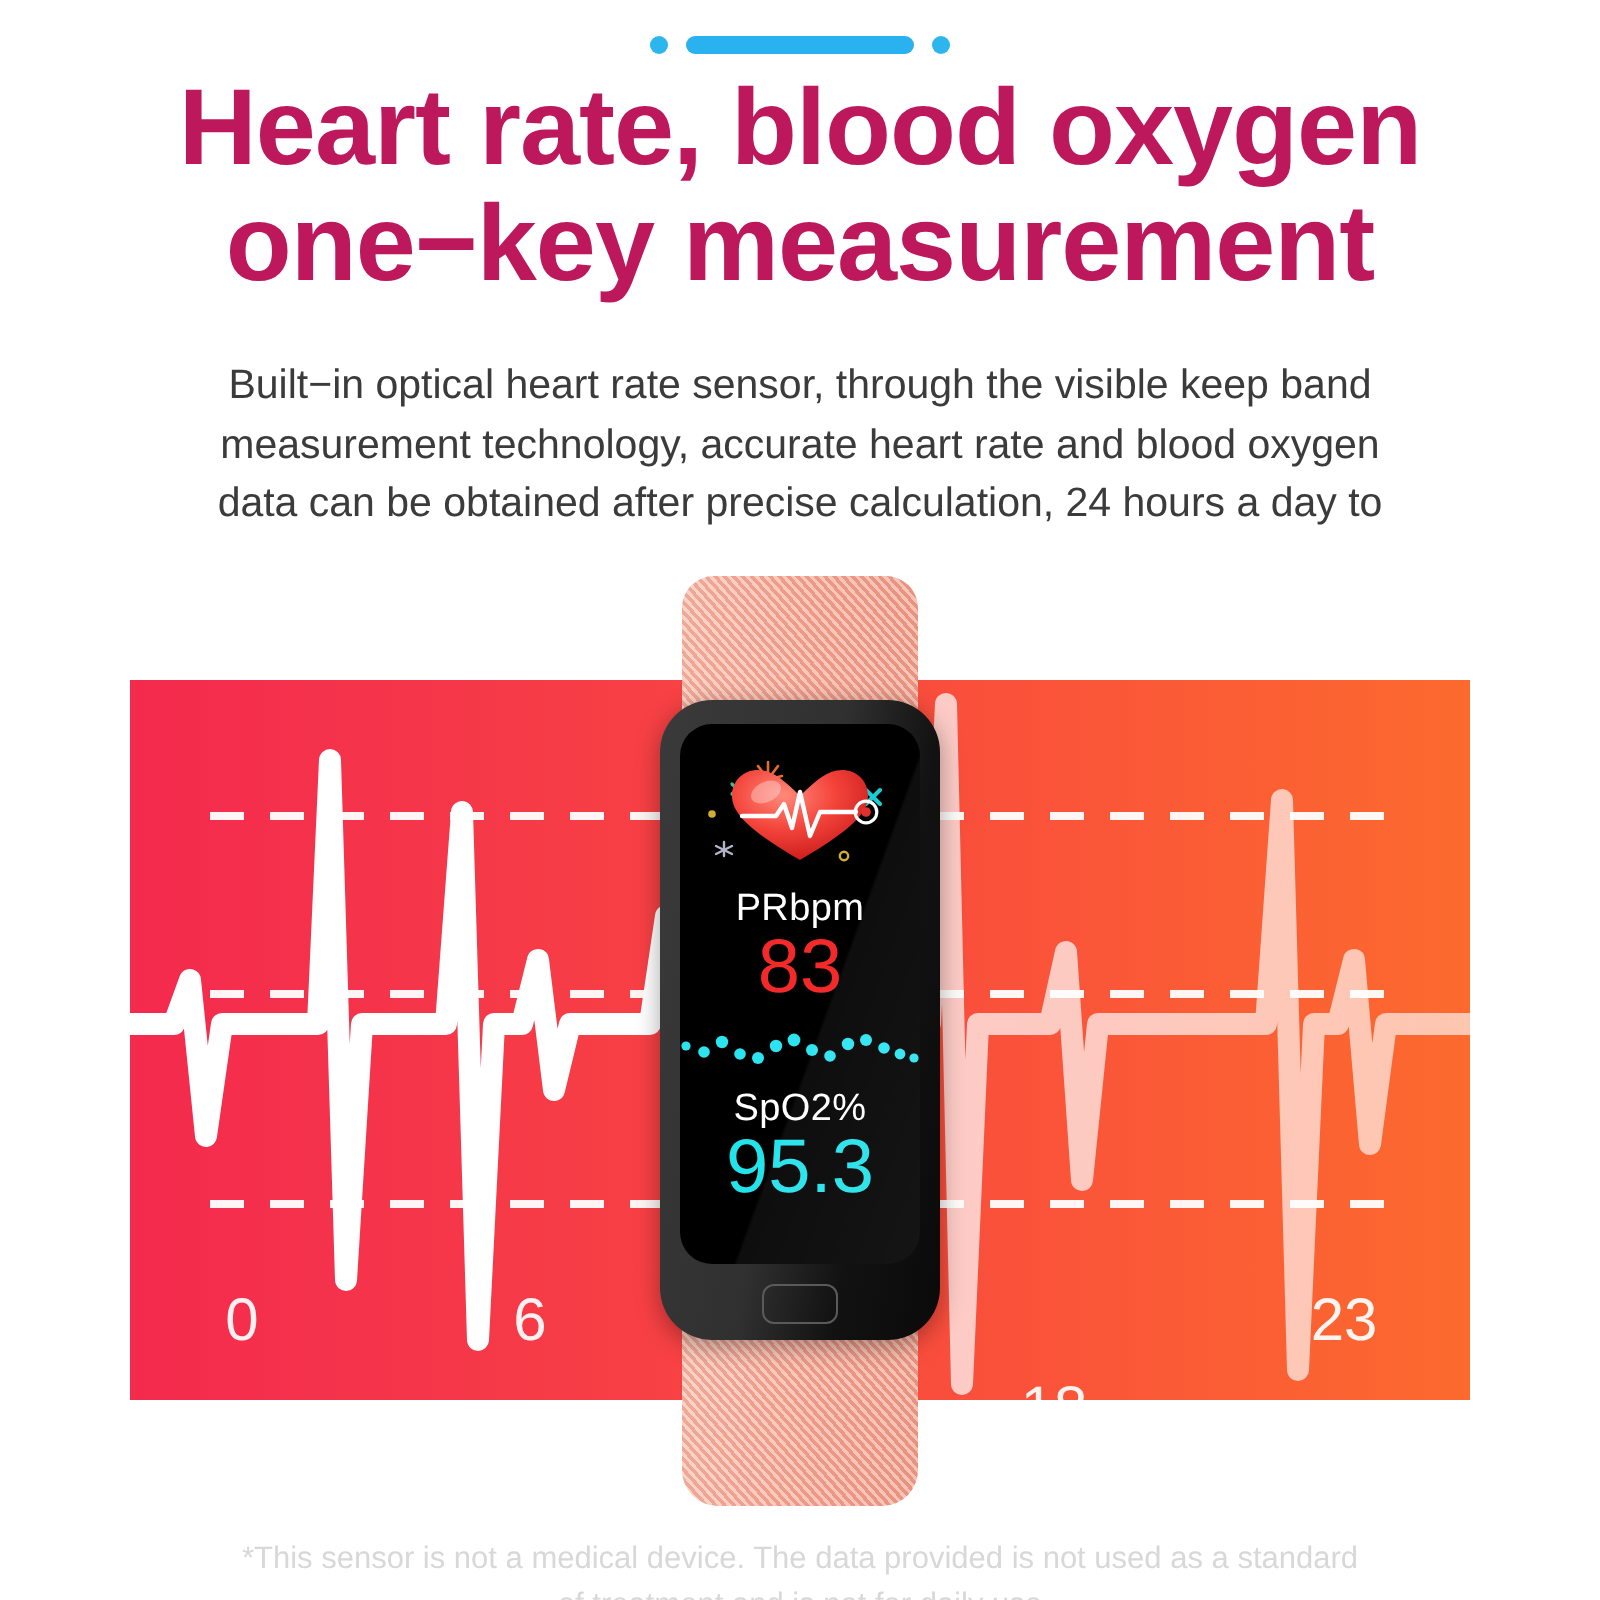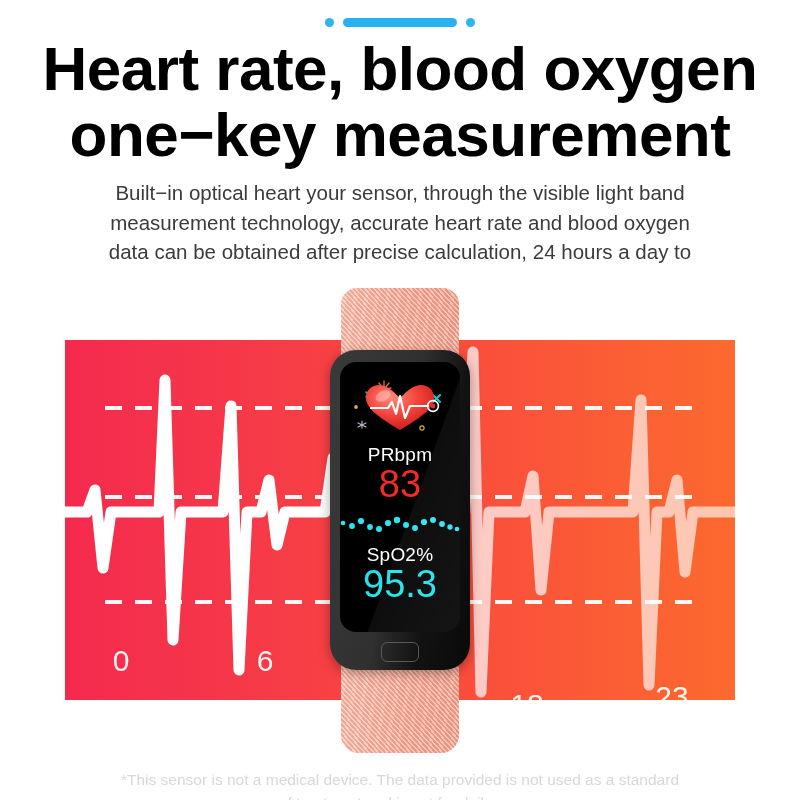--- a/index.html
+++ b/index.html
@@ -12,21 +12,21 @@
   .page { position:relative; width:800px; height:800px; background:#fff; }
 
   
   .deco { position:absolute; top:18px; left:0; width:800px;
           display:flex; align-items:center; justify-content:center; gap:9px; }
   .deco-dot { width:9px; height:9px; border-radius:50%; background:#2DB5EE; }
   .deco-bar { width:114px; height:9px; border-radius:5px; background:#29B2EF; }
 
   
   .headline { position:absolute; top:36px; left:0; width:800px; text-align:center;
-              font-size:62px; line-height:1.07; font-weight:700; color:#000000;
+              font-size:54px; line-height:1.07; font-weight:700; color:#be185d;
               letter-spacing:-0.5px; }
   .headline .l2 { display:block; }
 
   
   .body-copy { position:absolute; top:178px; left:0; width:800px; text-align:center;
                font-size:20.5px; line-height:1.45; color:#3b3b3b; }
   .body-copy span { display:block; }
 
   
   .banner { position:absolute; left:65px; top:340px; width:670px; height:360px;
@@ -88,21 +88,21 @@
     <div class="deco-bar"></div>
     <div class="deco-dot"></div>
   </div>
 
   <h1 class="headline">
     <span class="l1">Heart rate, blood oxygen</span>
     <span class="l2">one−key measurement</span>
   </h1>
 
   <p class="body-copy">
-    <span>Built−in optical heart your sensor, through the visible light band</span>
+    <span>Built−in optical heart rate sensor, through the visible keep band</span>
     <span>measurement technology, accurate heart rate and blood oxygen</span>
     <span>data can be obtained after precise calculation, 24 hours a day to</span>
   </p>
 
   <div class="banner">
     <svg viewBox="0 0 670 360" preserveAspectRatio="none">
       <defs>
         <linearGradient id="waveFade" x1="0" y1="0" x2="1" y2="0">
           <stop offset="0%" stop-color="#ffffff" stop-opacity="1"></stop>
           <stop offset="40%" stop-color="#ffffff" stop-opacity="1"></stop>
@@ -120,21 +120,21 @@
                 252,172 260,172 268,118 276,300 284,172 300,172 308,30 316,350 324,172
                 352,172 360,172 368,40 376,330 384,172 400,172 408,12 416,352 424,172
                 452,172 460,172 468,136 476,250 484,172 560,172 568,172 576,60 584,345
                 592,172 604,172 612,140 620,232 628,172 670,172"></polyline>
     </svg>
 
     <div class="axis">
       <span class="tick" style="left:56px;">0</span>
       <span class="tick" style="left:200px;">6</span>
       <span class="tick" style="left:462px;margin-top:44px;">18</span>
-      <span class="tick" style="left:607px;margin-top:36px;">23</span>
+      <span class="tick" style="left:607px;">23</span>
     </div>
   </div>
 
   <div class="watch">
     <div class="band-top"></div>
     <div class="band-bot"></div>
 
     <div class="case">
       <div class="screen">
 

